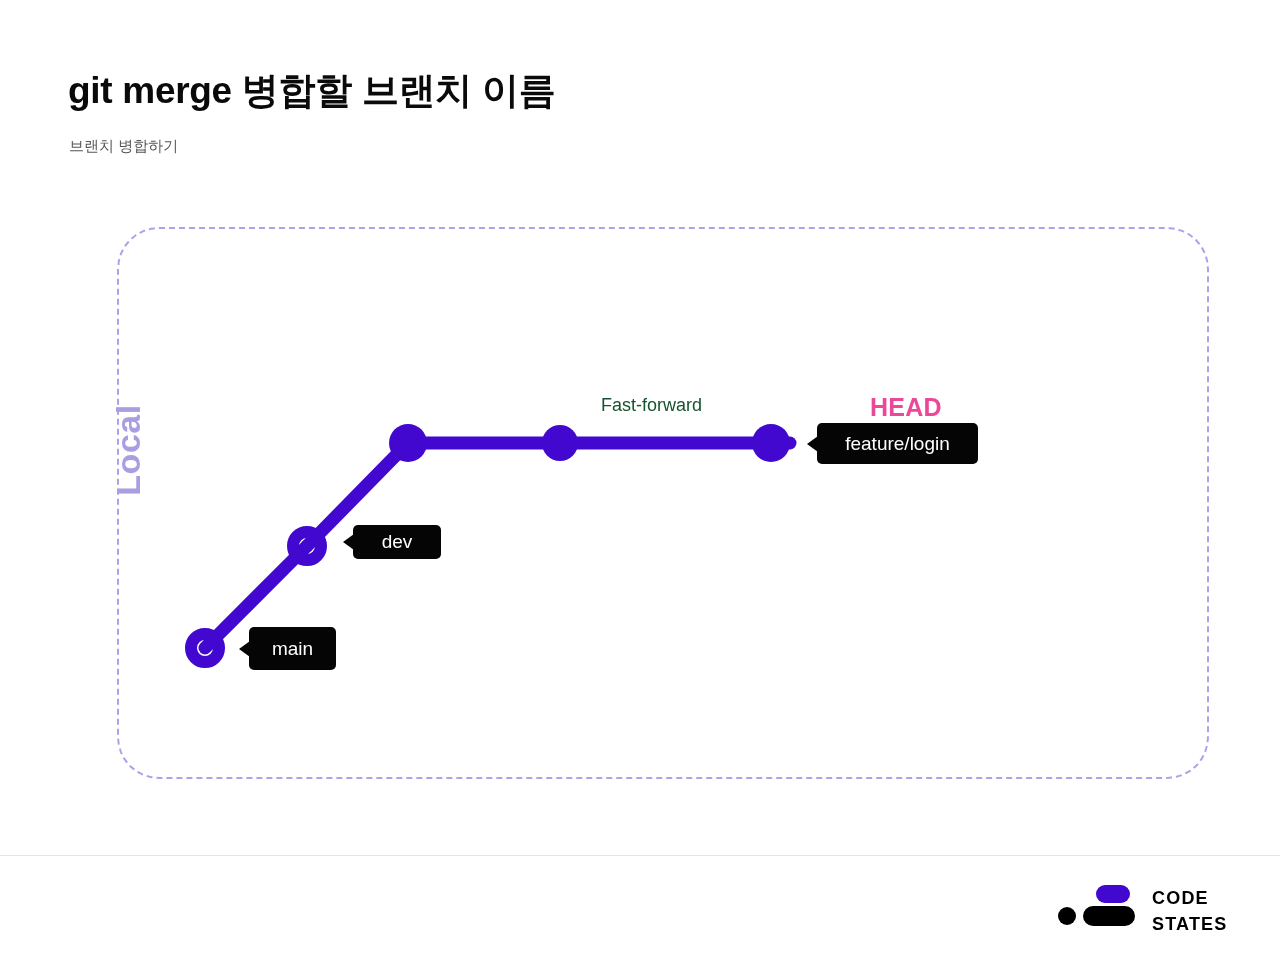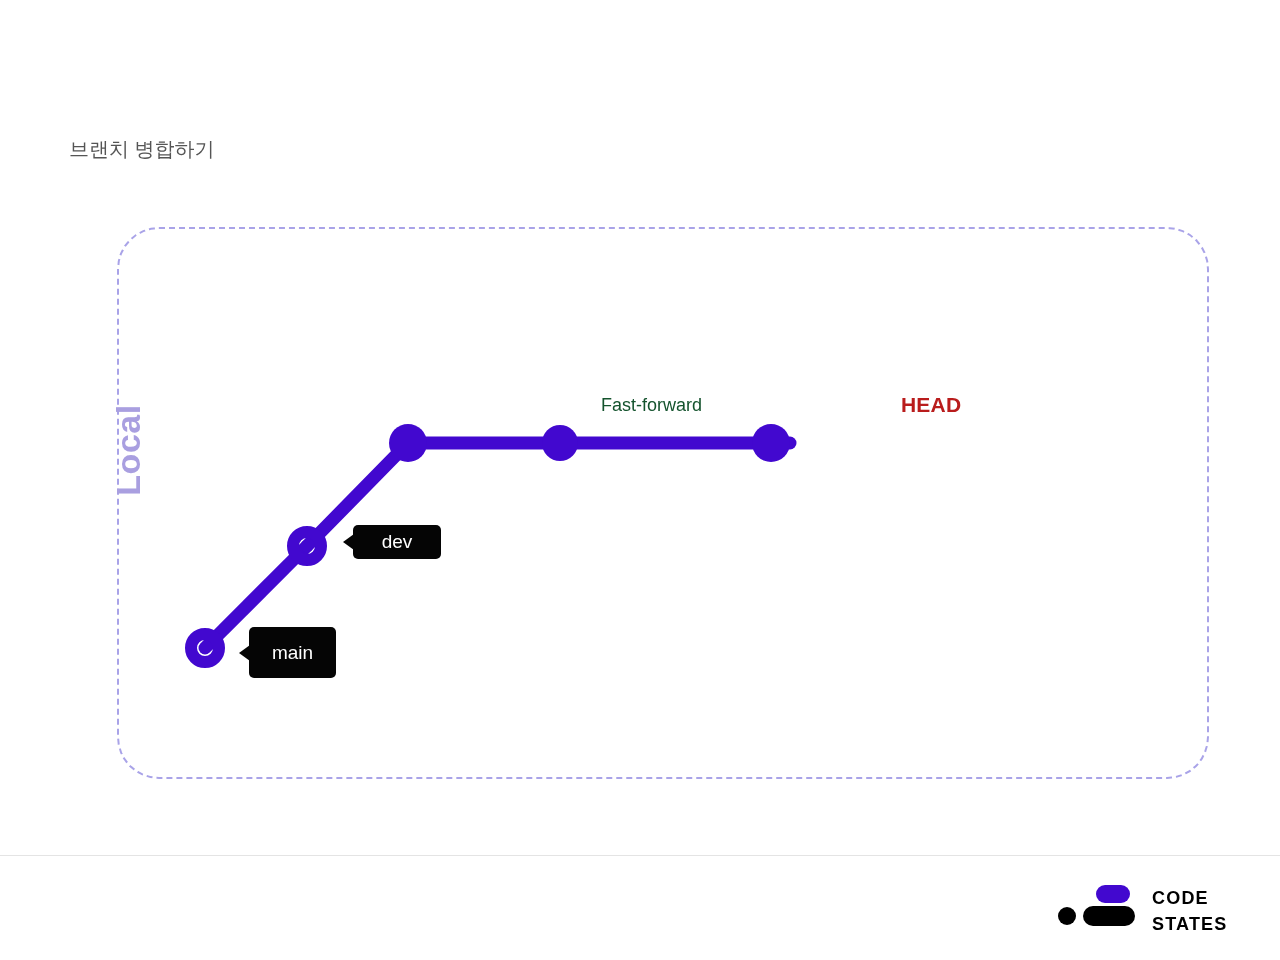--- a/index.html
+++ b/index.html
@@ -33,21 +33,21 @@
     font-weight: bold;
     letter-spacing: -0.3px;
     color: #0a0a0a;
     white-space: nowrap;
     line-height: 1.15;
   }
   .page-subtitle {
     position: absolute;
     left: 69px;
     top: 136px;
-    font-size: 20px;
+    font-size: 15px;
     font-weight: normal;
     color: #555555;
     white-space: nowrap;
     line-height: 1.3;
   }
 
   
   .diagram-frame {
     position: absolute;
     left: 117px;
@@ -94,25 +94,25 @@
     white-space: nowrap;
   }
   .annot-fastforward {
     left: 601px;
     top: 395px;
     font-size: 18px;
     font-weight: normal;
     color: #14532d;
   }
   .annot-head {
-    left: 901px;
+    left: 870px;
     top: 393px;
-    font-size: 21px;
-    font-weight: bold;
-    color: #b91c1c;
+    font-size: 25px;
+    font-weight: bold;
+    color: #ec4899;
     letter-spacing: 0.2px;
   }
 
   
   .tag {
     position: absolute;
     background: #050505;
     color: #ffffff;
     border-radius: 5px;
     display: flex;
@@ -127,21 +127,21 @@
     position: absolute;
     left: -10px;
     top: 50%;
     margin-top: -8px;
     width: 0;
     height: 0;
     border-top: 8px solid transparent;
     border-bottom: 8px solid transparent;
     border-right: 11px solid #050505;
   }
-  .tag-main        { left: 249px; top: 627px; width: 87px;  height: 51px; }
+  .tag-main        { left: 249px; top: 627px; width: 87px;  height: 43px; }
   .tag-dev         { left: 353px; top: 525px; width: 88px;  height: 34px; }
   .tag-login       { left: 817px; top: 423px; width: 161px; height: 41px; }
   .tag-login-oauth { left: 990px; top: 423px; width: 210px; height: 41px; }
 
   
   .footer-divider {
     position: absolute;
     left: 0;
     top: 855px;
     width: 1280px;
@@ -165,20 +165,21 @@
     letter-spacing: 1.2px;
     color: #000000;
     white-space: nowrap;
   }
 </style>
 </head>
 <body>
 
 <div class="slide">
 
+  <div class="page-title">git merge 병합할 브랜치 이름</div>
 
   <div class="page-subtitle">브랜치 병합하기</div>
 
   <div class="diagram-frame"></div>
 
   <div class="local-label">Local</div>
 
   <svg class="graph-svg" viewBox="0 0 1280 960" xmlns="http://www.w3.org/2000/svg">
     <g stroke="#4208cf" stroke-width="13" stroke-linecap="round" fill="none">
       <line x1="205" y1="648" x2="307" y2="546"></line>
@@ -196,20 +197,21 @@
   </svg>
 
   <div class="annot annot-fastforward">Fast-forward</div>
 
   <div class="annot annot-head">HEAD</div>
 
   <div class="tag tag-main">main</div>
 
   <div class="tag tag-dev">dev</div>
 
+  <div class="tag tag-login">feature/login</div>
 
 
   <div class="footer-divider"></div>
 
   <svg class="brand-logo" viewBox="0 0 152 45" xmlns="http://www.w3.org/2000/svg">
     <rect x="38" y="2" width="34" height="18" rx="9" fill="#4208cf"></rect>
     <circle cx="9" cy="33" r="9" fill="#000000"></circle>
     <rect x="25" y="23" width="52" height="20" rx="10" fill="#000000"></rect>
   </svg>
 

